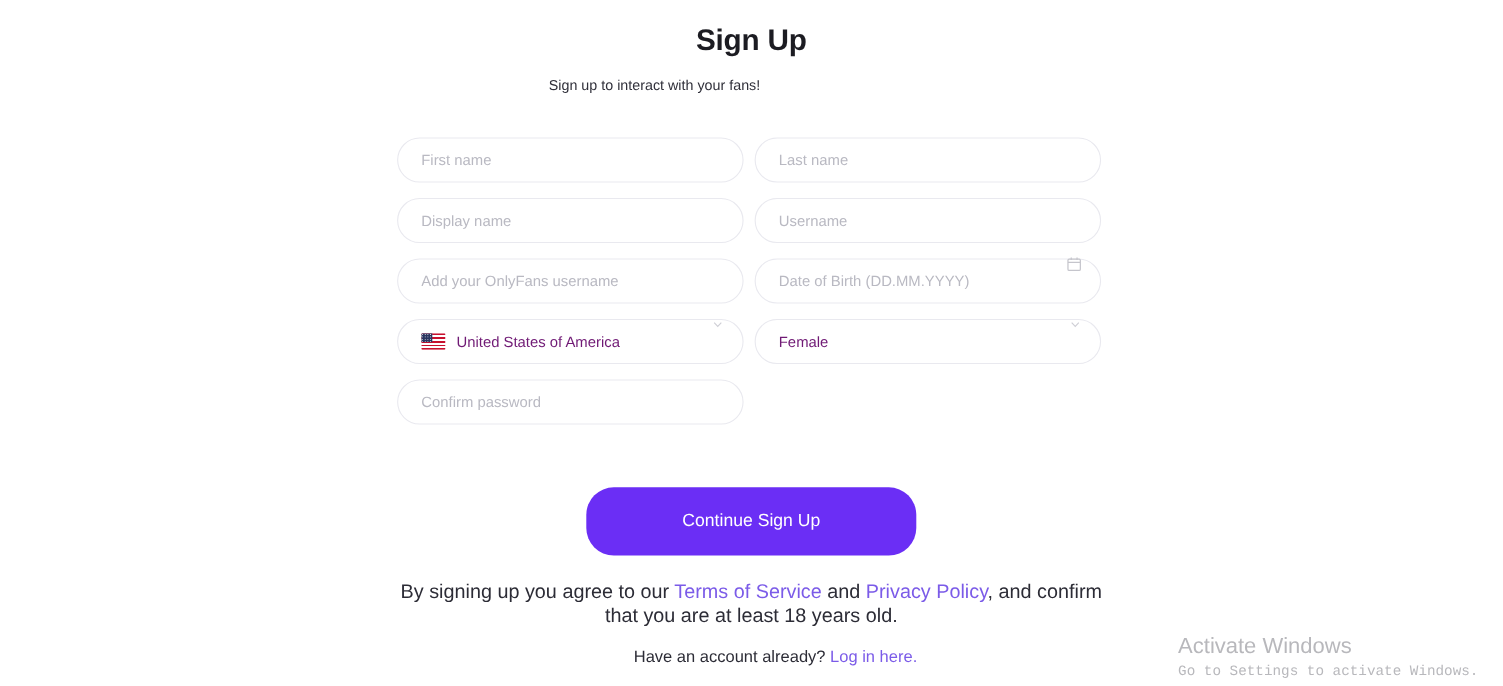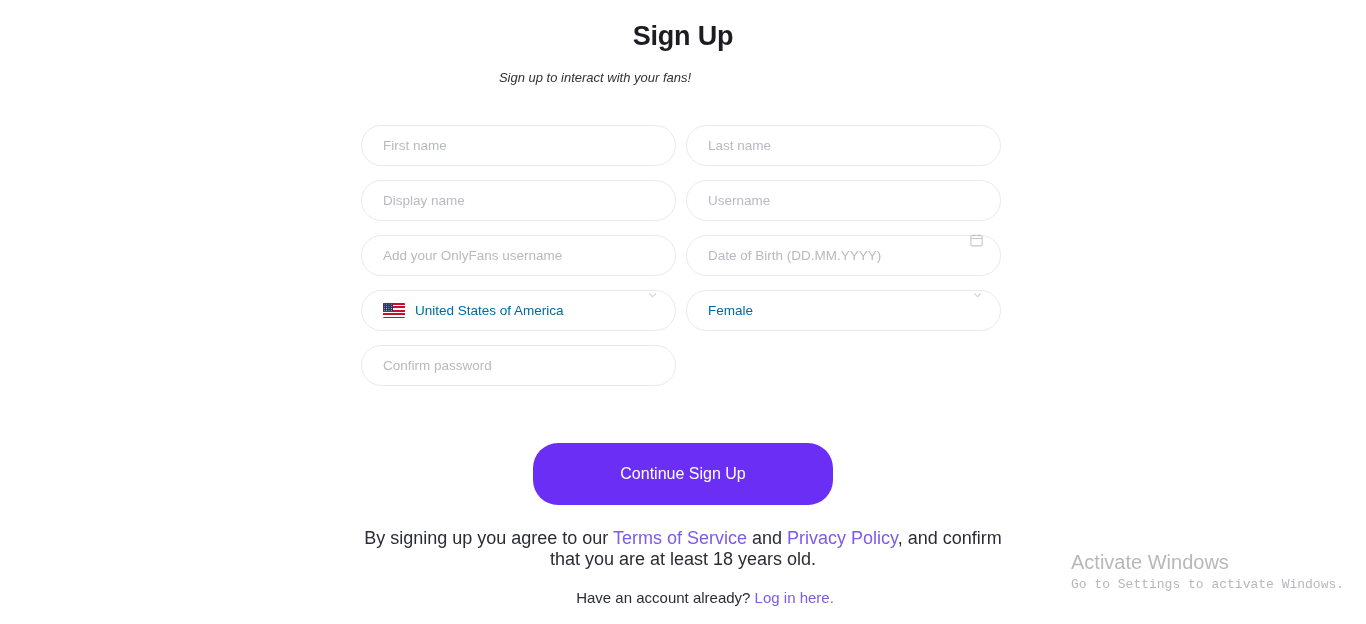--- a/index.html
+++ b/index.html
@@ -31,21 +31,20 @@
     letter-spacing: -0.2px;
   }
   .page-subtitle {
     position: absolute;
     top: 70px;
     left: 0;
     width: 1190px;
     text-align: center;
     font-size: 13px;
     color: #30303a;
-    font-style: italic;
   }
 
   
   .form {
     position: absolute;
     left: 361px;
     top: 109px;
     width: 640px;
   }
 
@@ -80,21 +79,21 @@
   .input-box::placeholder { color: #b9b9c2; }
   input.input-box { line-height: normal; }
 
   .select-box {
     cursor: pointer;
     justify-content: flex-start;
     gap: 10px;
   }
   .select-value {
     font-size: 13.5px;
-    color: #0369a1;
+    color: #701a75;
   }
 
   .flag {
     width: 22px;
     height: 15px;
     flex: 0 0 22px;
     border-radius: 1px;
     overflow: hidden;
     position: relative;
     background: #ffffff;
@@ -179,21 +178,21 @@
     font-size: 15px;
     color: #2c2c36;
     padding-left: 44px;
   }
   .account-line .link { font-size: 15px; }
 
   
   .watermark {
     position: absolute;
     left: 1071px;
-    top: 549px;
+    top: 575px;
     width: 290px;
     color: #b4b4b8;
     user-select: none;
   }
   .watermark .wm-title {
     font-size: 20px;
     line-height: 26px;
     color: #b8b8bc;
   }
   .watermark .wm-sub {

